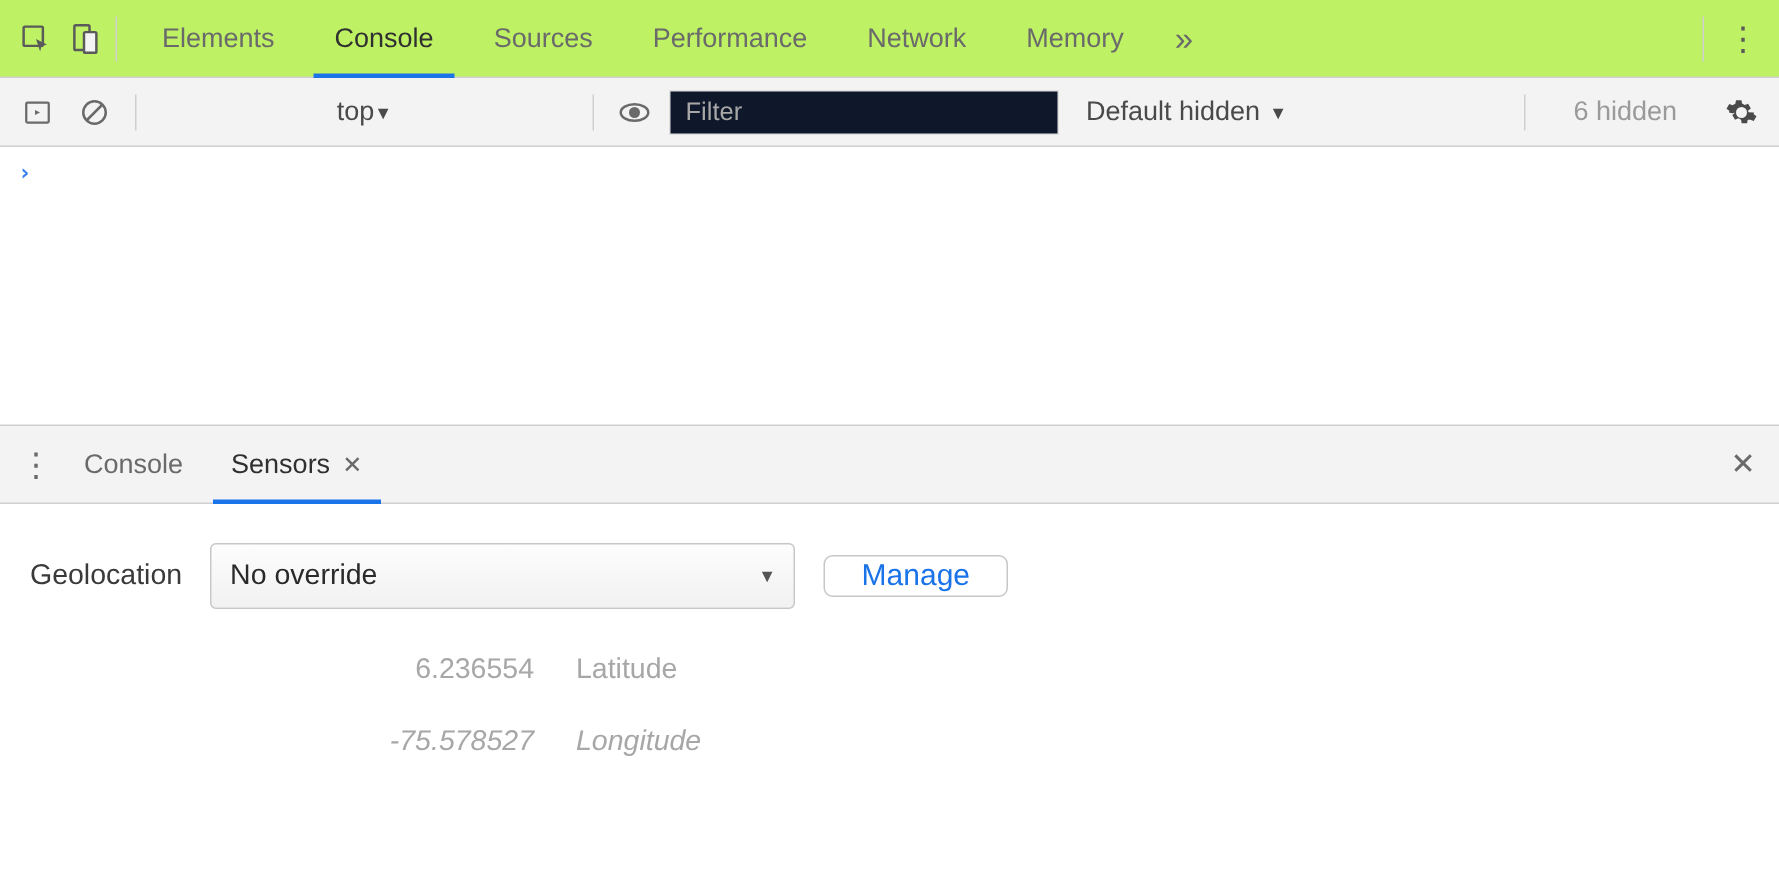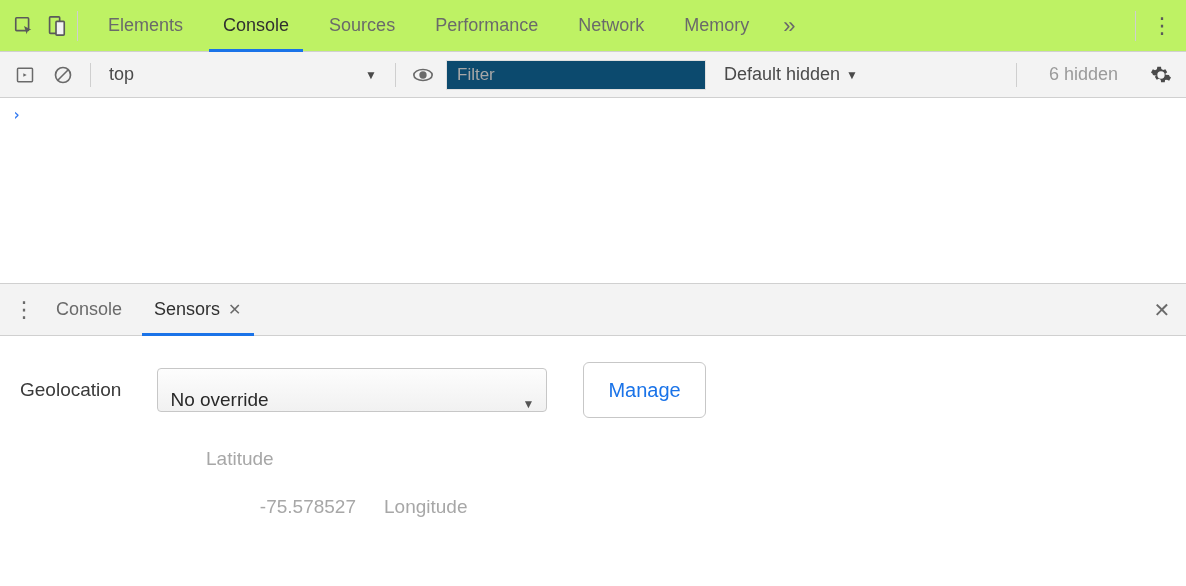--- a/index.html
+++ b/index.html
@@ -87,30 +87,30 @@
 .console-toolbar .vsep {
   width: 1px;
   height: 24px;
   background: #cfcfcf;
   margin: 0 4px;
 }
 .context-select {
   display: flex;
   align-items: center;
   width: 280px;
-  justify-content: space-between;
+  justify-content: center;
   padding: 0 6px;
   color: #4a4a4a;
   font-size: 18px;
 }
 .filter-input {
   flex: 0 0 260px;
   height: 30px;
   border: 1px solid #e0e0e0;
-  background: #0c4a6e;
+  background: #0f172a;
   padding: 0 10px;
   font-size: 17px;
   color: #999;
 }
 .filter-input::placeholder { color: #a7a7a7; }
 .levels-select {
   display: flex;
   align-items: center;
   gap: 6px;
   font-size: 18px;
@@ -184,41 +184,41 @@
 }
 
 .sensors-panel {
   flex: 1;
   padding: 26px 20px;
   background: #fff;
 }
 .geo-row {
   display: flex;
   align-items: center;
-  gap: 36px;
+  gap: 19px;
 }
 .geo-label {
   font-size: 19px;
   color: #3a3a3a;
 }
 .geo-select {
   width: 390px;
   height: 44px;
   border: 1px solid #c7c7c7;
   border-radius: 4px;
   background: linear-gradient(#fdfdfd, #f1f1f1);
   display: flex;
-  align-items: flex-end;
+  align-items: center;
   justify-content: space-between;
   padding: 0 12px;
   font-size: 19px;
   color: #2a2a2a;
 }
 .manage-btn {
-  height: 56px;
+  height: 28px;
   padding: 0 24px;
   border: 1px solid #c7c7c7;
   border-radius: 6px;
   background: #fff;
   color: #1a73e8;
   font-size: 20px;
   display: flex;
   align-items: center;
 }
 .coord-row {
@@ -358,19 +358,20 @@
     <div class="geo-select">
       <span>No override</span>
       <span style="font-size:12px;color:#555;">▼</span>
     </div>
     <button class="manage-btn">
       <span>Manage</span>
     </button>
   </div>
 
   <div class="coord-row">
+    <span class="coord-value">6.236554</span>
     <span class="coord-label">Latitude</span>
   </div>
-  <div class="coord-row" style="margin-top:26px;">
+  <div class="coord-row" style="margin-top:26px;font-style:italic;">
     <span class="coord-value">-75.578527</span>
     <span class="coord-label">Longitude</span>
   </div>
 </div>
 
 </body></html>

